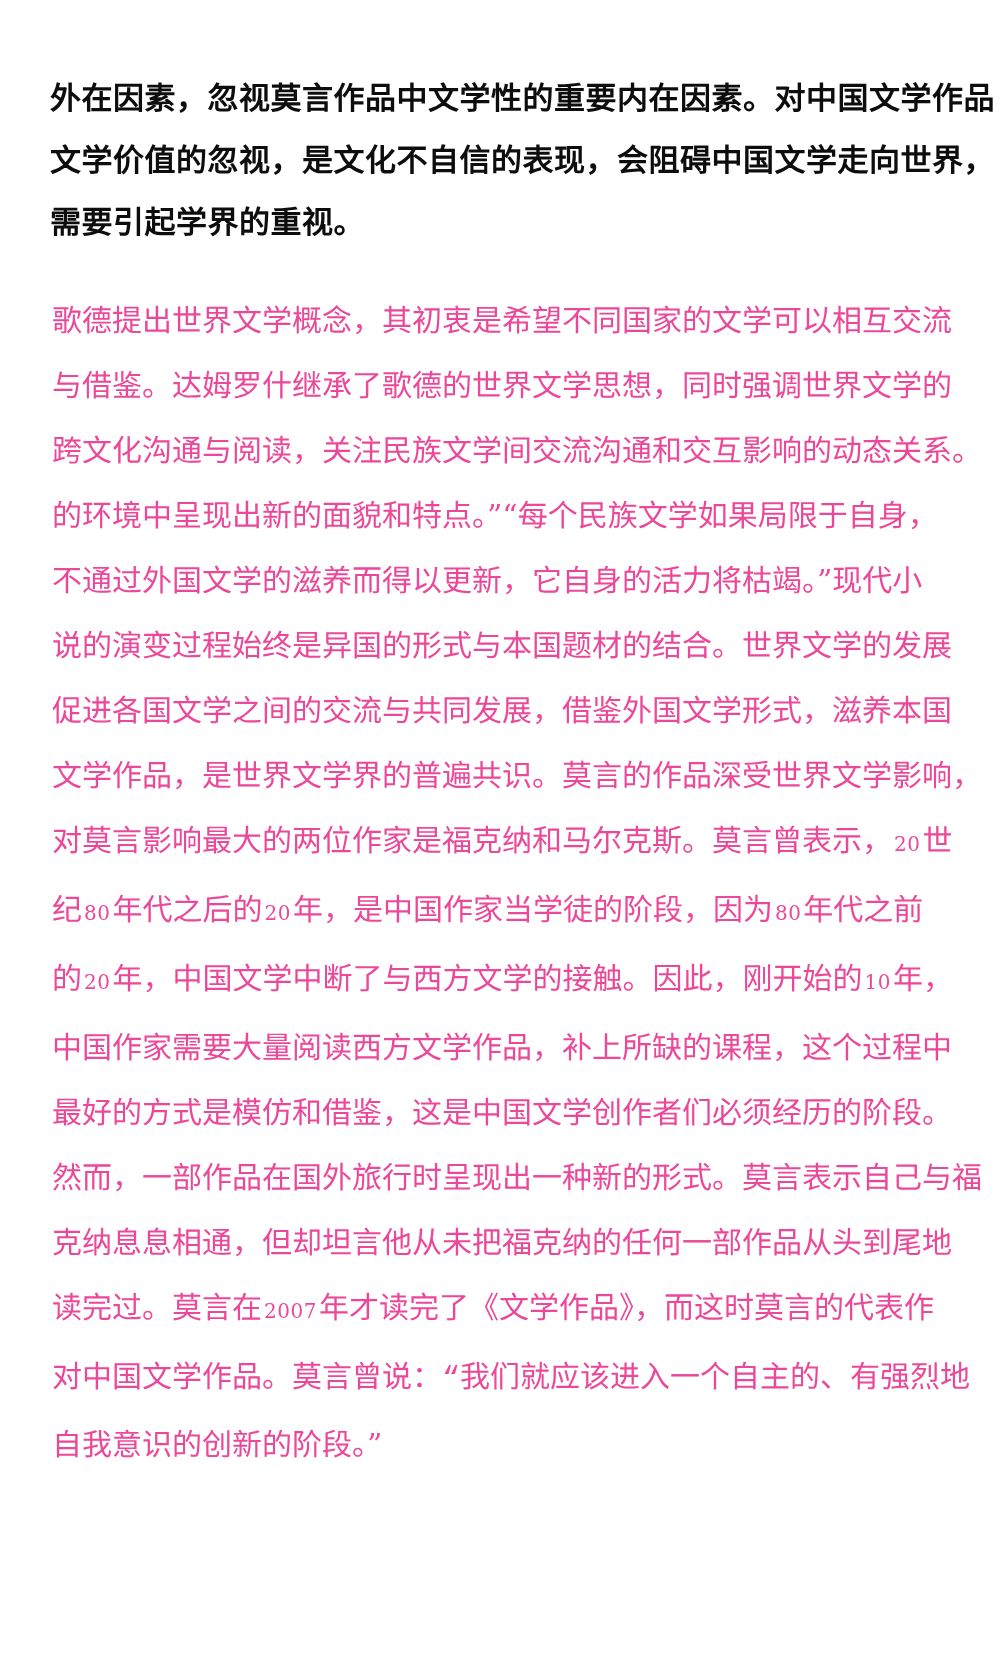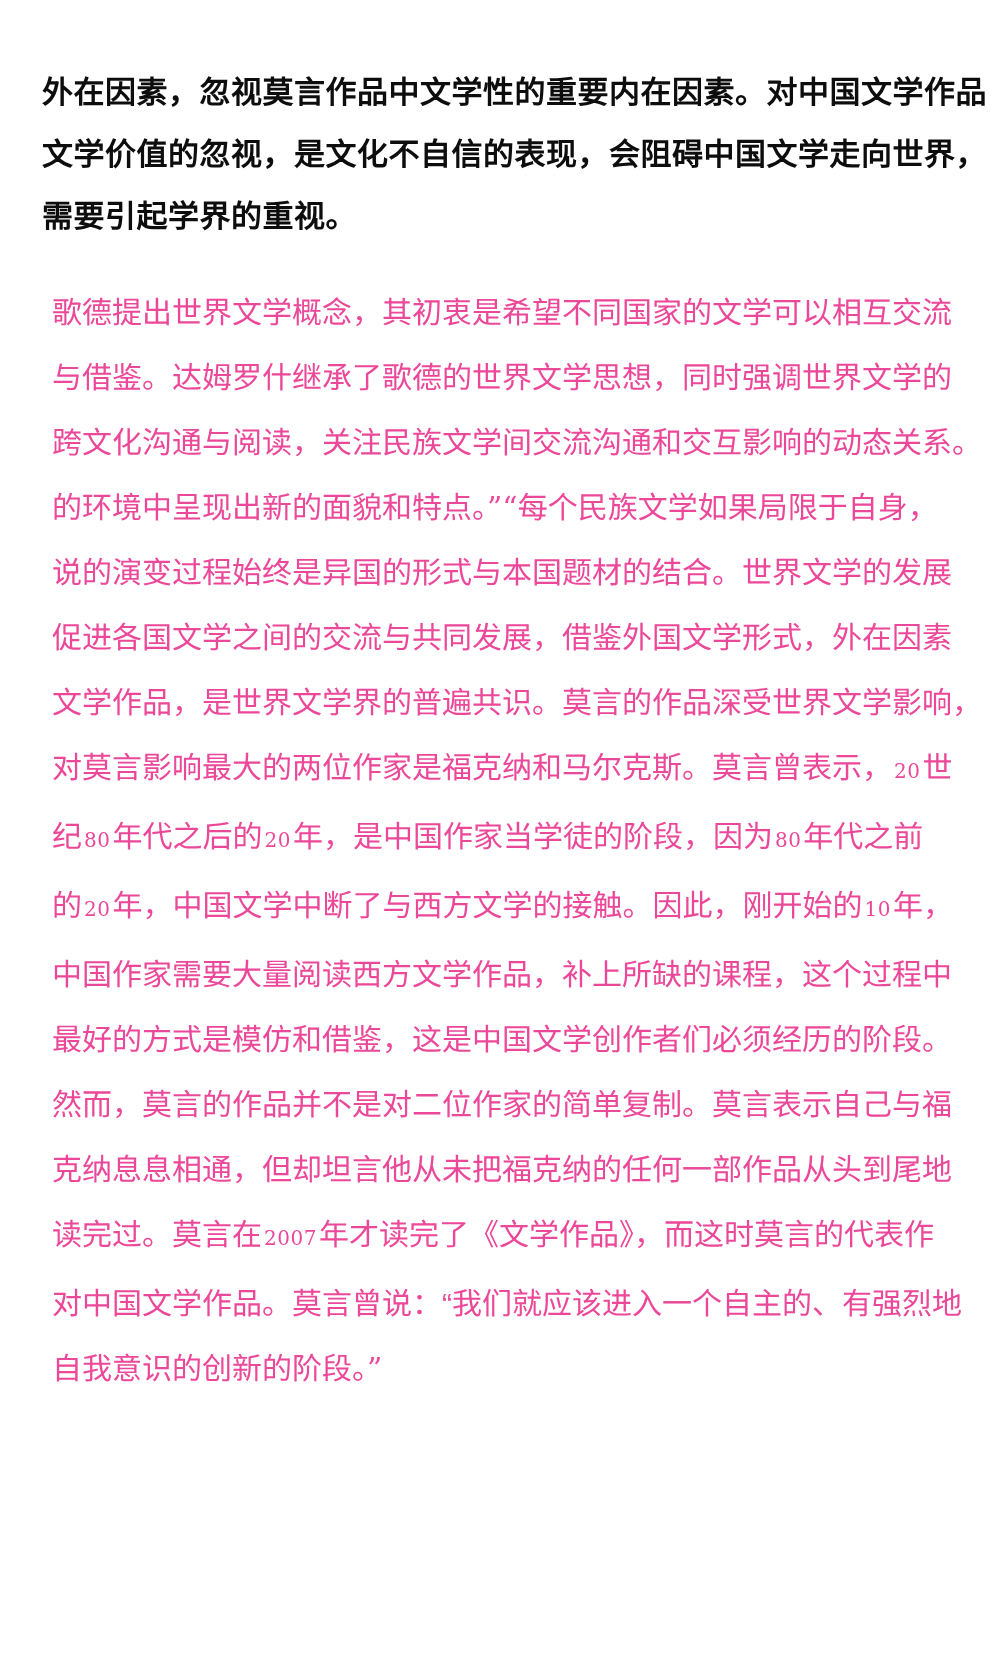--- a/index.html
+++ b/index.html
@@ -18,27 +18,27 @@
   }
   .content {
     position: absolute;
     left: 42px;
     top: 0;
     width: 916px;
   }
 
   
   .para-lead {
-    font-family: Liberation Serif, serif;
+    font-family: Liberation Mono, monospace;
     font-size: 31px;
     font-weight: 700;
     line-height: 62px;
     letter-spacing: 0.5px;
     color: #0d0d0d;
-    margin: 0;
+    margin: 8px;
     padding-top: 62px;
     text-align: justify;
     text-justify: inter-character;
     -webkit-font-smoothing: none;
   }
   .para-lead .ln {
     display: block;
     white-space: nowrap;
   }
 
@@ -73,21 +73,21 @@
     letter-spacing: 0.5px;
     padding: 0 2px;
   }
   
   .heiti-glyph {
     font-family: "Liberation Sans", "DejaVu Sans", sans-serif;
     font-weight: 700;
     font-size: 30px;
   }
   .cjk {
-    font-family: Liberation Sans, sans-serif;
+    font-family: Liberation Mono, monospace;
   }
 </style>
 </head>
 <body>
 
 <div class="page" style="background: rgb(255, 255, 255); color: rgb(18, 18, 18);">
   <div class="content">
 
     <div class="para-lead">
       <span class="ln j">
@@ -109,24 +109,27 @@
       <span class="ln j">
         <span>与借鉴。达姆罗什继承了歌德的世界文学思想，同时强调世界文学的</span>
       </span>
       <span class="ln j">
         <span>跨文化沟通与阅读，关注民族文学间交流沟通和交互影响的动态关系。</span>
       </span>
       <span class="ln j">
         <span>的环境中呈现出新的面貌和特点。”“每个民族文学如果局限于自身，</span>
       </span>
       <span class="ln j">
+        <span>不通过外国文学的滋养而得以更新，它自身的活力将枯竭。”现代小</span>
+      </span>
+      <span class="ln j">
         <span>说的演变过程始终是异国的形式与本国题材的结合。世界文学的发展</span>
       </span>
       <span class="ln j">
-        <span>促进各国文学之间的交流与共同发展，借鉴外国文学形式，外在因素</span>
+        <span>促进各国文学之间的交流与共同发展，借鉴外国文学形式，滋养本国</span>
       </span>
       <span class="ln j">
         <span>文学作品，是世界文学界的普遍共识。莫言的作品深受世界文学影响，</span>
       </span>
 
       <span class="ln j">
         <span><span class="cjk">对莫言影响最大的两位作家是福克纳和马尔克斯。莫言曾表示，</span><span class="num">20</span><span class="cjk">世</span></span>
       </span>
 
       <span class="ln j">
@@ -137,21 +140,21 @@
         <span><span class="cjk">的</span><span class="num">20</span><span class="cjk">年，中国文学中断了与西方文学的接触。因此，刚开始的</span><span class="num">10</span><span class="cjk">年，</span></span>
       </span>
 
       <span class="ln j">
         <span>中国作家需要大量阅读西方文学作品，补上所缺的课程，这个过程中</span>
       </span>
       <span class="ln j">
         <span>最好的方式是模仿和借鉴，这是中国文学创作者们必须经历的阶段。</span>
       </span>
       <span class="ln j">
-        <span>然而，莫言的作品并不是对二位作家的简单复制。莫言表示自己与福</span>
+        <span>然而，一部作品在国外旅行时呈现出一种新的形式。莫言表示自己与福</span>
       </span>
       <span class="ln j">
         <span>克纳息息相通，但却坦言他从未把福克纳的任何一部作品从头到尾地</span>
       </span>
 
       <span class="ln j">
         <span><span class="cjk">读完过。莫言在</span><span class="num">2007</span><span class="cjk">年才读完了《文学作品》，而这时莫言的代表作</span></span>
       </span>
 
       <span class="ln j">

